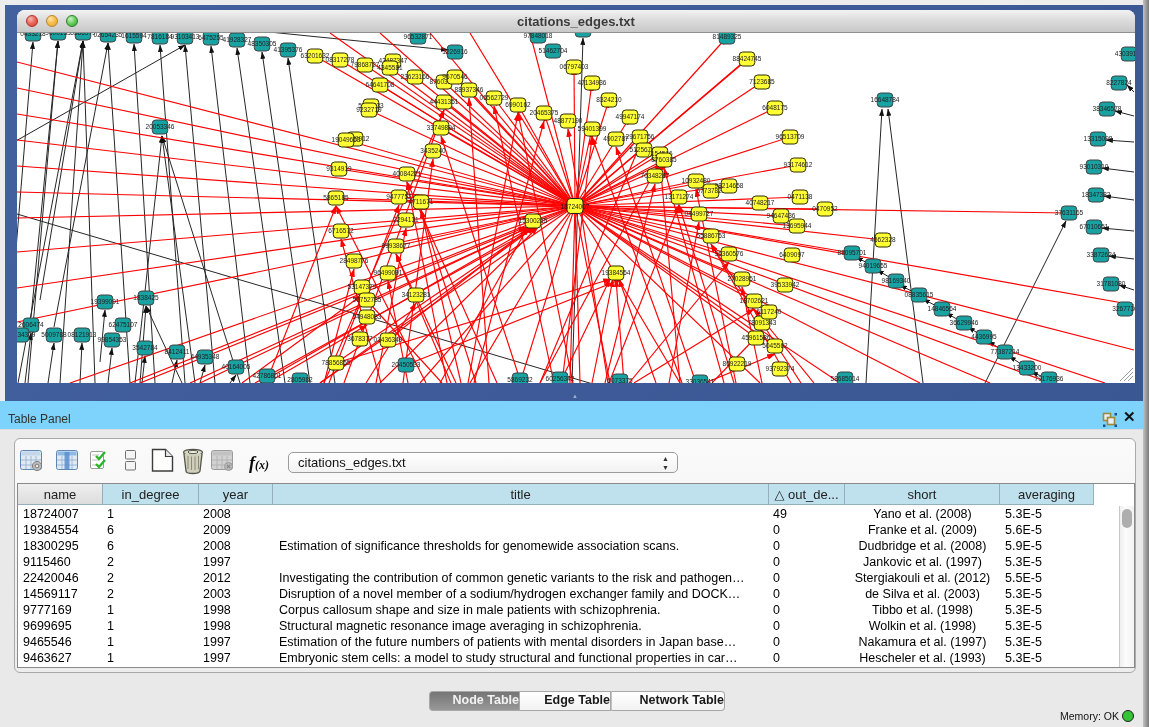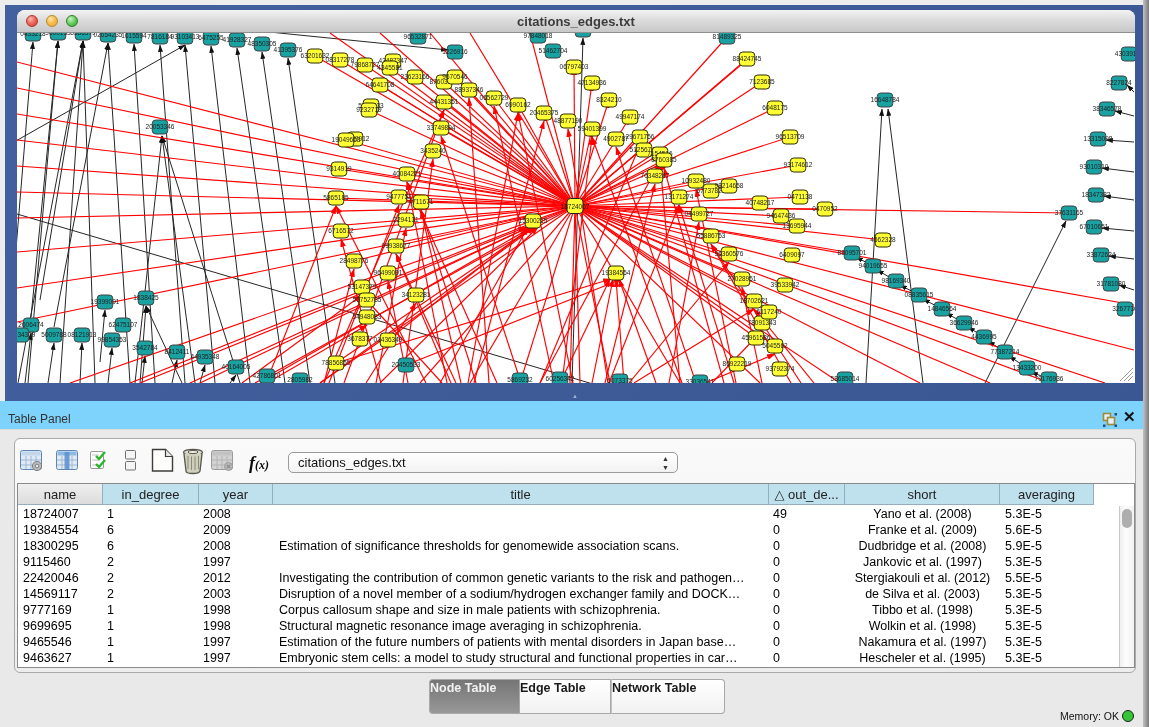--- a/index.html
+++ b/index.html
@@ -35,21 +35,21 @@
   border:1px solid #8a8a8a;overflow:hidden;font-family:"Liberation Sans",sans-serif}
 .hc {position:absolute;top:0;height:21px;border-right:1px solid #93aebc;border-bottom:1px solid #93aebc;
   text-align:center;font-size:13px;color:#222;line-height:21px}
 .tr {position:absolute;left:0;width:1116px;height:16px;font-size:12.5px;color:#000}
 .tr span {position:absolute;top:0;line-height:16px;white-space:nowrap}
 .tr .ctr {text-align:center}
 #vscroll {position:absolute;left:1101px;top:22px;width:15px;height:161px;
   background:linear-gradient(to right,#efefef,#fcfcfc 40%,#f2f2f2);border-left:1px solid #c9c9c9}
 #vthumb {position:absolute;left:2px;top:3px;width:10px;height:19px;border-radius:5px;background:#aeaeae}
 #tabs {position:absolute;left:429px;top:274px;height:17px;font-size:12.5px;font-weight:bold}
-.seg {position:absolute;top:4px;height:35px;line-height:17px;text-align:left;border:1px solid #a8a8a8}
+.seg {position:absolute;top:16px;height:20px;line-height:17px;text-align:right;border:1px solid #a8a8a8}
 #seg1 {left:0;width:90px;background:linear-gradient(#757575,#989898);color:#f2f2f2;
   border-radius:4px 0 0 4px;border-right:none}
 #seg2 {left:90px;width:92px;background:linear-gradient(#fff,#f2f2f2);color:#1a1a1a}
 #seg3 {left:182px;width:114px;background:linear-gradient(#fff,#f2f2f2);color:#1a1a1a;
   border-left:1px solid #c2c2c2;border-radius:0 4px 4px 0}
 #mem {position:absolute;left:1060px;top:309px;font-size:10.5px;color:#111}
 #memdot {position:absolute;left:1122px;top:309px;width:12px;height:12px;border-radius:50%;
   background:#35c435;border:1.5px solid #222}
 #redge {position:absolute;left:1143px;top:0;width:6px;height:727px;
   background:linear-gradient(to right,#c2c2c2,#7a7a7a)}
@@ -717,21 +717,21 @@
           <span style="left:755px">0</span>
           <span class="ctr" style="left:827px;width:155px">Nakamura et al. (1997)</span>
           <span style="left:987px">5.3E-5</span>
         </div>
         <div class="tr" style="top:166px">
           <span style="left:5px">9463627</span>
           <span style="left:89px">1</span>
           <span style="left:185px">1997</span>
           <span style="left:261px">Embryonic stem cells: a model to study structural and functional properties in car…</span>
           <span style="left:755px">0</span>
-          <span class="ctr" style="left:827px;width:155px">Hescheler et al. (1995)</span>
+          <span class="ctr" style="left:827px;width:155px">Hescheler et al. (1993)</span>
           <span style="left:987px">5.3E-5</span>
         </div>
     <div id="vscroll">
           <div id="vthumb"></div>
         </div>
   </div>
   <div id="tabs">
     <div class="seg" id="seg1">Node Table</div>
     <div class="seg" id="seg2">Edge Table</div>
     <div class="seg" id="seg3">Network Table</div>

